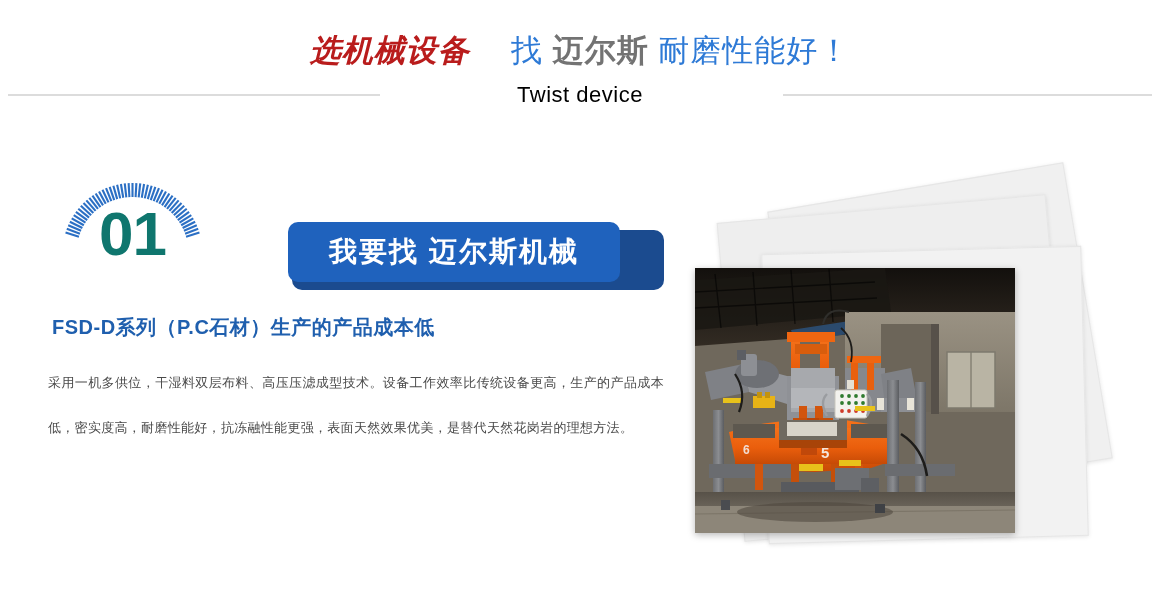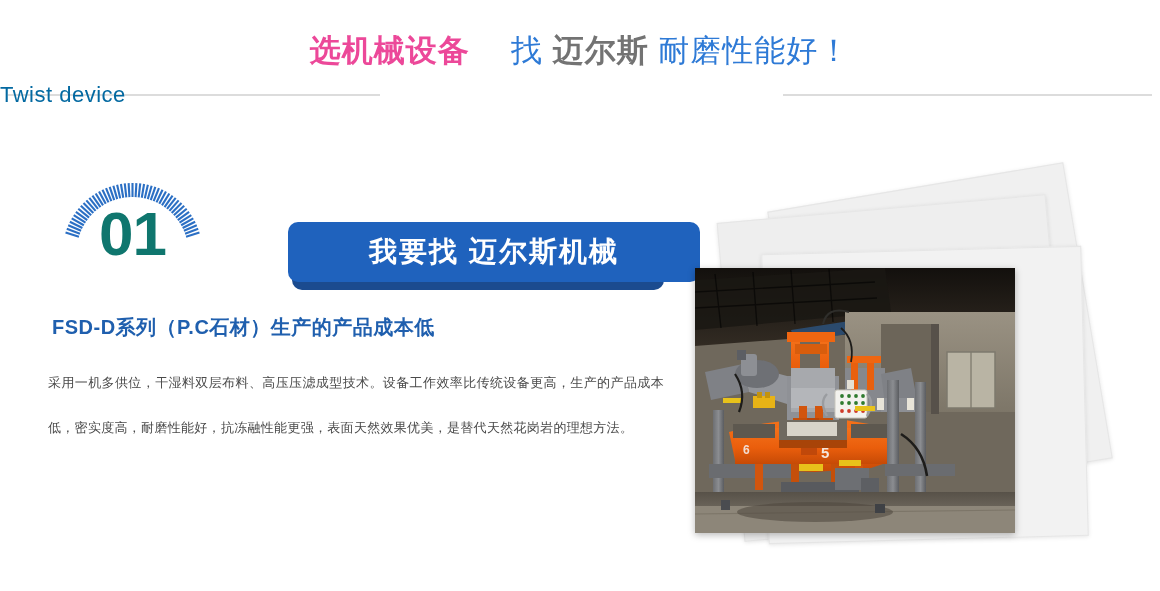--- a/index.html
+++ b/index.html
@@ -32,41 +32,42 @@
     top: 31px;
     left: 0;
     width: 1160px;
     text-align: center;
     font-size: 31px;
     font-weight: bold;
     letter-spacing: 1px;
     white-space: nowrap;
     line-height: 40px;
   }
-  .t-bold-blue { color: #ec4899; font-weight: bold; }
+  .t-bold-blue { color: #b91c1c; font-weight: bold; font-style: italic; }
   .t-gap { display: inline-block; width: 22px; }
   .t-blue { color: #2e7ad6; font-weight: normal; }
   .t-black { color: #737373; font-weight: bold; }
 
   .rule {
     position: absolute;
     top: 94px;
     height: 2px;
     background: #dcdcdc;
   }
   .rule-left  { left: 8px;  width: 372px; }
   .rule-right { left: 783px; width: 369px; }
 
   .header-sub {
     position: absolute;
     top: 80px;
     left: 0;
     width: 1160px;
+    text-align: center;
     font-size: 22px;
-    color: #0369a1;
+    color: #000000;
     letter-spacing: 0.5px;
     line-height: 30px;
   }
 
   
   .left-col {
     position: absolute;
     top: 160px;
     left: 0;
     width: 680px;
@@ -114,21 +115,21 @@
     top: 8px;
     width: 372px;
     height: 60px;
     background: #1b4b8f;
     border-radius: 10px;
   }
   .cta-button {
     position: absolute;
     left: 0;
     top: 0;
-    width: 412px;
+    width: 332px;
     height: 60px;
     background: #1f62bd;
     border-radius: 10px;
     border: none;
     color: #ffffff;
     font-size: 28px;
     font-weight: bold;
     letter-spacing: 2px;
     line-height: 60px;
     text-align: center;

